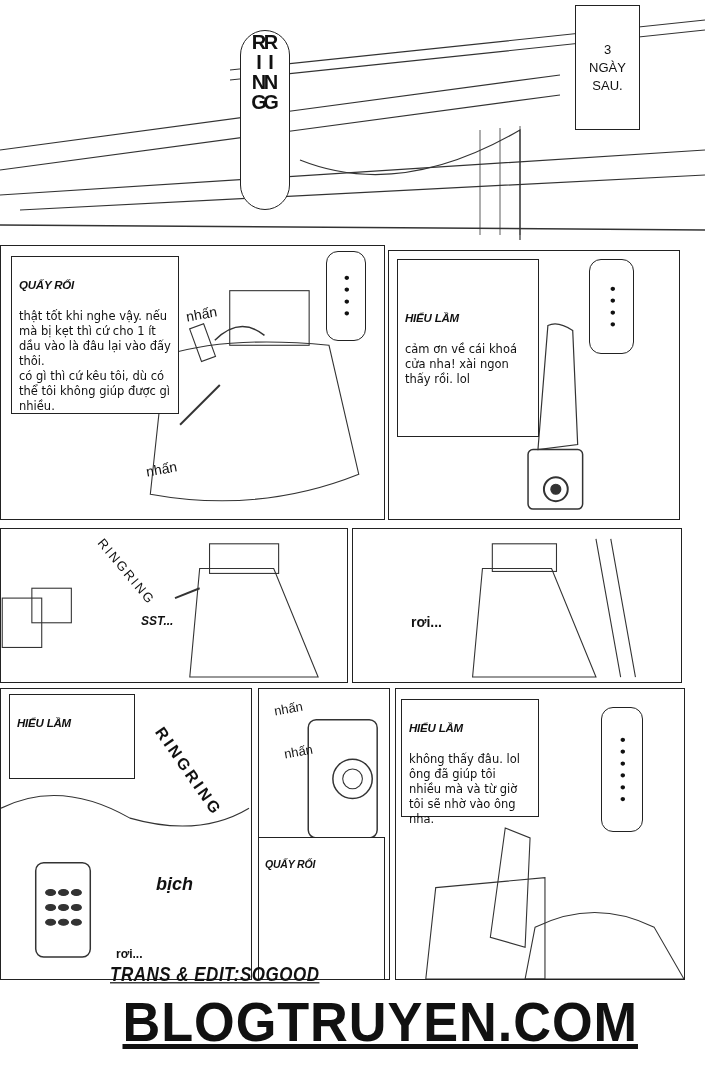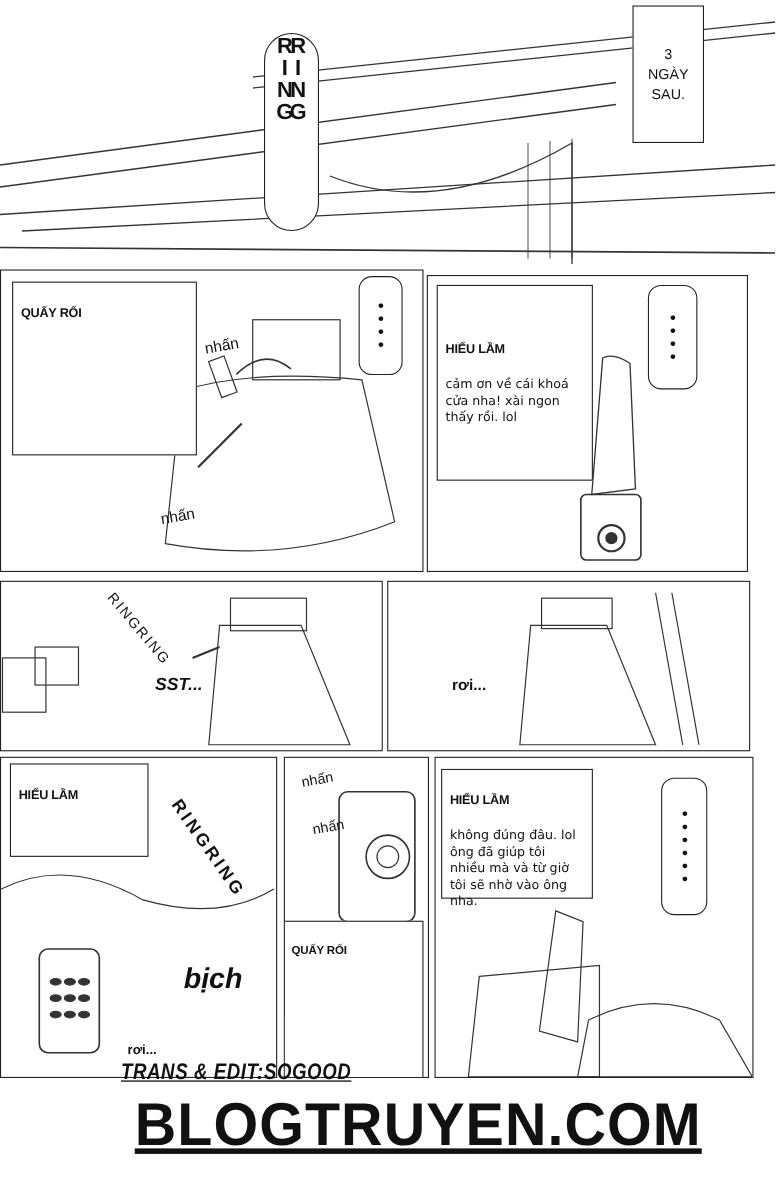--- a/index.html
+++ b/index.html
@@ -12,21 +12,21 @@
   .sketch { position: absolute; inset: 0; }
   .sketch svg { width: 100%; height: 100%; display: block; }
 
   .caption {
     position: absolute; background: #fff; border: 1.5px solid #222;
     padding: 6px 7px; font-size: 11.5px; line-height: 15px; color: #111;
     white-space: pre-line;
   }
   .caption .speaker {
     display: block; font-family: "Liberation Sans", sans-serif; font-weight: bold;
-    font-size: 11.5px; letter-spacing: -0.2px; white-space: normal; margin-bottom: 1px;
+    font-size: 11.5px; letter-spacing: -0.2px; white-space: normal; margin-bottom: 1px; font-style: italic;
   }
 
   .dots-bubble {
     position: absolute; background: #fff; border: 1.5px solid #222;
     border-radius: 12px;
     display: flex; flex-direction: column; align-items: center; justify-content: center;
     font-size: 12px; font-weight: bold; line-height: 12px; letter-spacing: 0;
   }
 
   .sfx { position: absolute; font-family: "Liberation Sans", sans-serif; color: #111; }
@@ -79,20 +79,22 @@
       <svg viewBox="0 0 385 275" fill="none" stroke="#333" stroke-width="1.1">
         <rect x="230" y="45" width="80" height="55"></rect>
         <path d="M165 110 Q230 90 330 100 L360 230 Q260 270 150 250 Z"></path>
         <path d="M215 95 Q240 70 265 90" stroke-width="1.5"></path>
         <rect x="195" y="80" width="15" height="35" transform="rotate(-20 202 97)"></rect>
         <path d="M180 180 L220 140" stroke-width="2"></path>
       </svg>
     </div>
     <div class="caption" style="left:10px;top:10px;width:168px;height:158px;">
       <span class="speaker">QUẤY RỐI</span>
+      <span>thật tốt khi nghe vậy. nếu mà bị kẹt thì cứ cho 1 ít dầu vào là đâu lại vào đấy thôi.
+có gì thì cứ kêu tôi, dù có thể tôi không giúp được gì nhiều.</span>
     </div>
     <div class="dots-bubble" style="left:325px;top:5px;width:40px;height:90px;writing-mode:vertical-rl;">
       <span>• • • •</span>
     </div>
     <span class="sfx" style="left:185px;top:60px;font-size:14px;transform:rotate(-10deg);">nhấn</span>
     <span class="sfx" style="left:145px;top:215px;font-size:14px;transform:rotate(-10deg);">nhấn</span>
   </div>
 
   <div class="panel" style="left:388px;top:250px;width:292px;height:270px;">
     <div class="sketch">
@@ -116,21 +118,21 @@
     <div class="sketch">
       <svg viewBox="0 0 348 155" fill="none" stroke="#333" stroke-width="1.1">
         <rect x="210" y="15" width="70" height="30"></rect>
         <path d="M200 40 L275 40 L320 150 L190 150 Z"></path>
         <rect x="0" y="70" width="40" height="50"></rect>
         <rect x="30" y="60" width="40" height="35"></rect>
         <path d="M175 70 L200 60" stroke-width="2"></path>
       </svg>
     </div>
     <span class="sfx" style="left:85px;top:35px;font-size:13px;transform:rotate(50deg);letter-spacing:2px;">RINGRING</span>
-    <span class="sfx" style="left:140px;top:85px;font-size:16px;font-style:italic;font-weight:bold;">SST...</span>
+    <span class="sfx" style="left:140px;top:85px;font-size:12px;font-style:italic;font-weight:bold;">SST...</span>
   </div>
 
   <div class="panel" style="left:352px;top:528px;width:330px;height:155px;">
     <div class="sketch">
       <svg viewBox="0 0 330 155" fill="none" stroke="#333" stroke-width="1.1">
         <rect x="140" y="15" width="65" height="28"></rect>
         <path d="M130 40 L200 40 L245 150 L120 150 Z"></path>
         <path d="M245 10 L270 150 M260 10 L285 150"></path>
       </svg>
     </div>
@@ -152,21 +154,21 @@
           <ellipse cx="50" cy="235" rx="5" ry="3"></ellipse>
             <ellipse cx="63" cy="235" rx="5" ry="3"></ellipse>
             <ellipse cx="76" cy="235" rx="5" ry="3"></ellipse>
         </g>
       </svg>
     </div>
     <div class="caption" style="left:8px;top:5px;width:126px;height:85px;">
       <span class="speaker">HIỂU LẦM</span>
     </div>
     <span class="sfx" style="left:165px;top:35px;font-size:16px;font-weight:bold;transform:rotate(55deg);transform-origin:left top;letter-spacing:3px;">RINGRING</span>
-    <span class="sfx" style="left:166px;top:185px;font-size:26px;font-weight:bold;font-style:italic;">bịch</span>
+    <span class="sfx" style="left:155px;top:185px;font-size:18px;font-weight:bold;font-style:italic;">bịch</span>
     <span class="sfx" style="left:115px;top:258px;font-size:12px;font-weight:bold;">rơi...</span>
   </div>
 
   <div class="panel" style="left:258px;top:688px;width:132px;height:292px;">
     <div class="sketch">
       <svg viewBox="0 0 132 292" fill="none" stroke="#333" stroke-width="1.1">
         <rect x="50" y="30" width="70" height="120" rx="8" stroke-width="1.5"></rect>
         <circle cx="95" cy="90" r="20" stroke-width="1.5"></circle>
         <circle cx="95" cy="90" r="10"></circle>
       </svg>
@@ -181,21 +183,21 @@
   <div class="panel" style="left:395px;top:688px;width:290px;height:292px;">
     <div class="sketch">
       <svg viewBox="0 0 290 292" fill="none" stroke="#333" stroke-width="1.1">
         <path d="M110 140 L135 150 L130 260 L95 250 Z"></path>
         <path d="M40 200 L150 190 L150 292 L30 292 Z"></path>
         <path d="M140 240 Q200 210 260 240 L290 292 L130 292 Z"></path>
       </svg>
     </div>
     <div class="caption" style="left:5px;top:10px;width:138px;height:118px;">
       <span class="speaker">HIỂU LẦM</span>
-      <span>không đúng đâu. lol
+      <span>không thấy đâu. lol
 ông đã giúp tôi nhiều mà và từ giờ tôi sẽ nhờ vào ông nha.</span>
     </div>
     <div class="dots-bubble" style="left:205px;top:18px;width:42px;height:125px;writing-mode:vertical-rl;">
       <span>• • • • • •</span>
     </div>
   </div>
 
   <div class="credits">
     <span class="credit-line">TRANS &amp; EDIT:SOGOOD</span>
     <span class="site-name">BLOGTRUYEN.COM</span>

